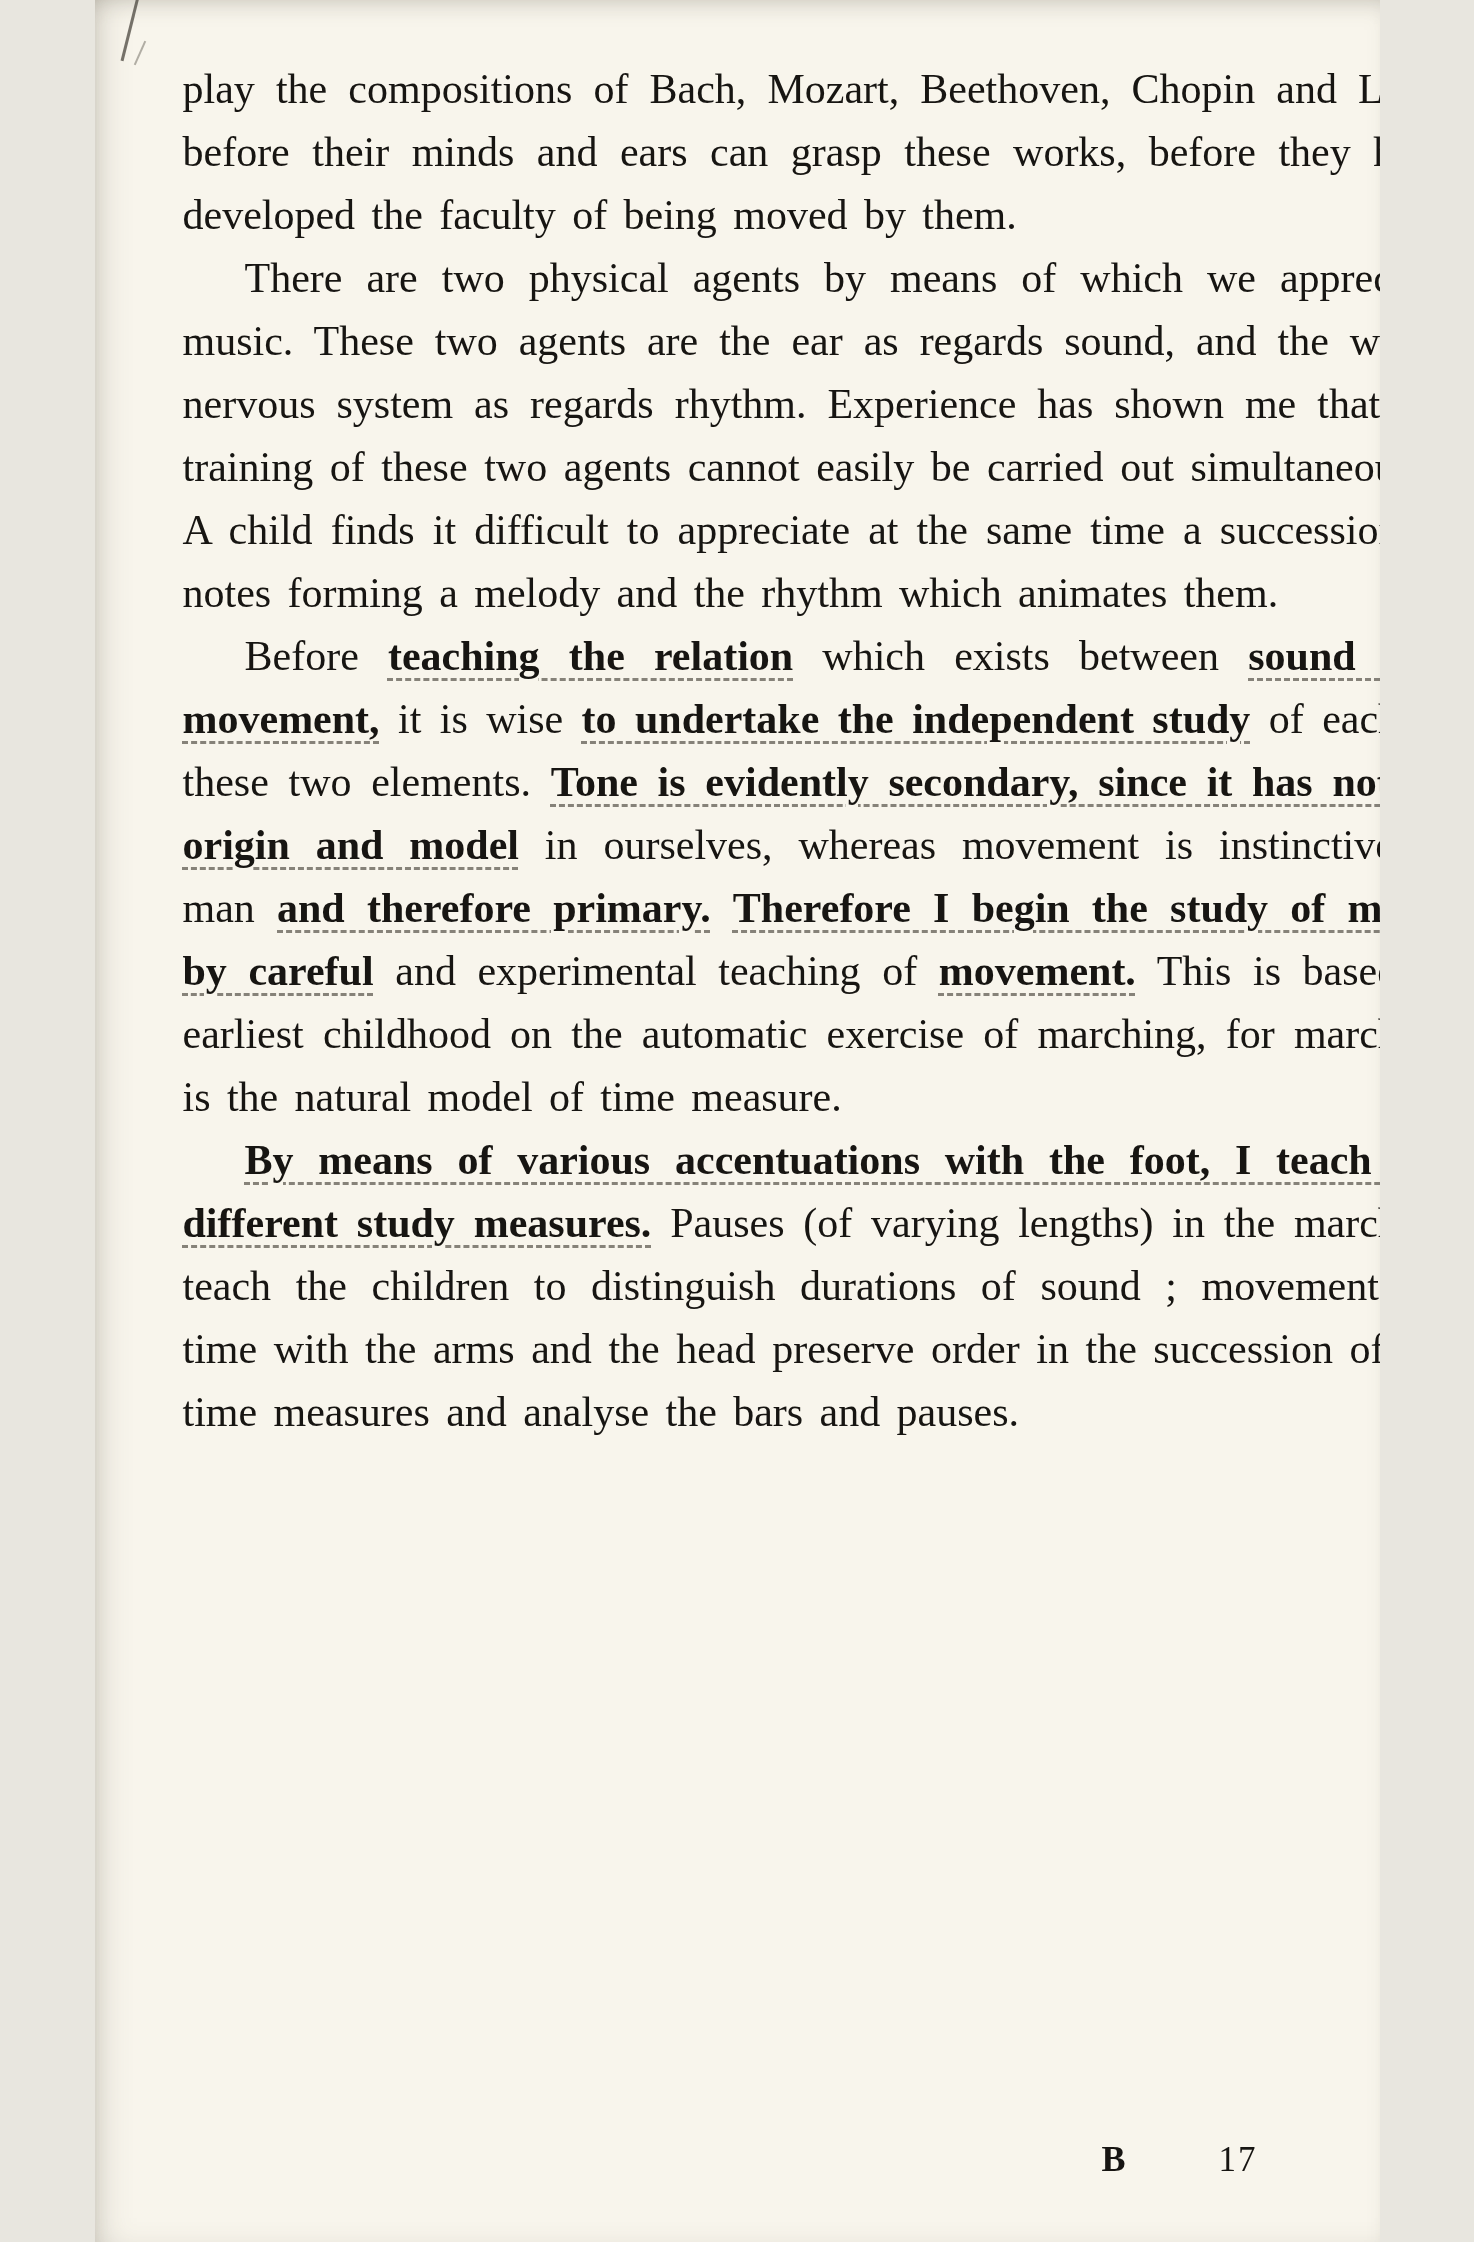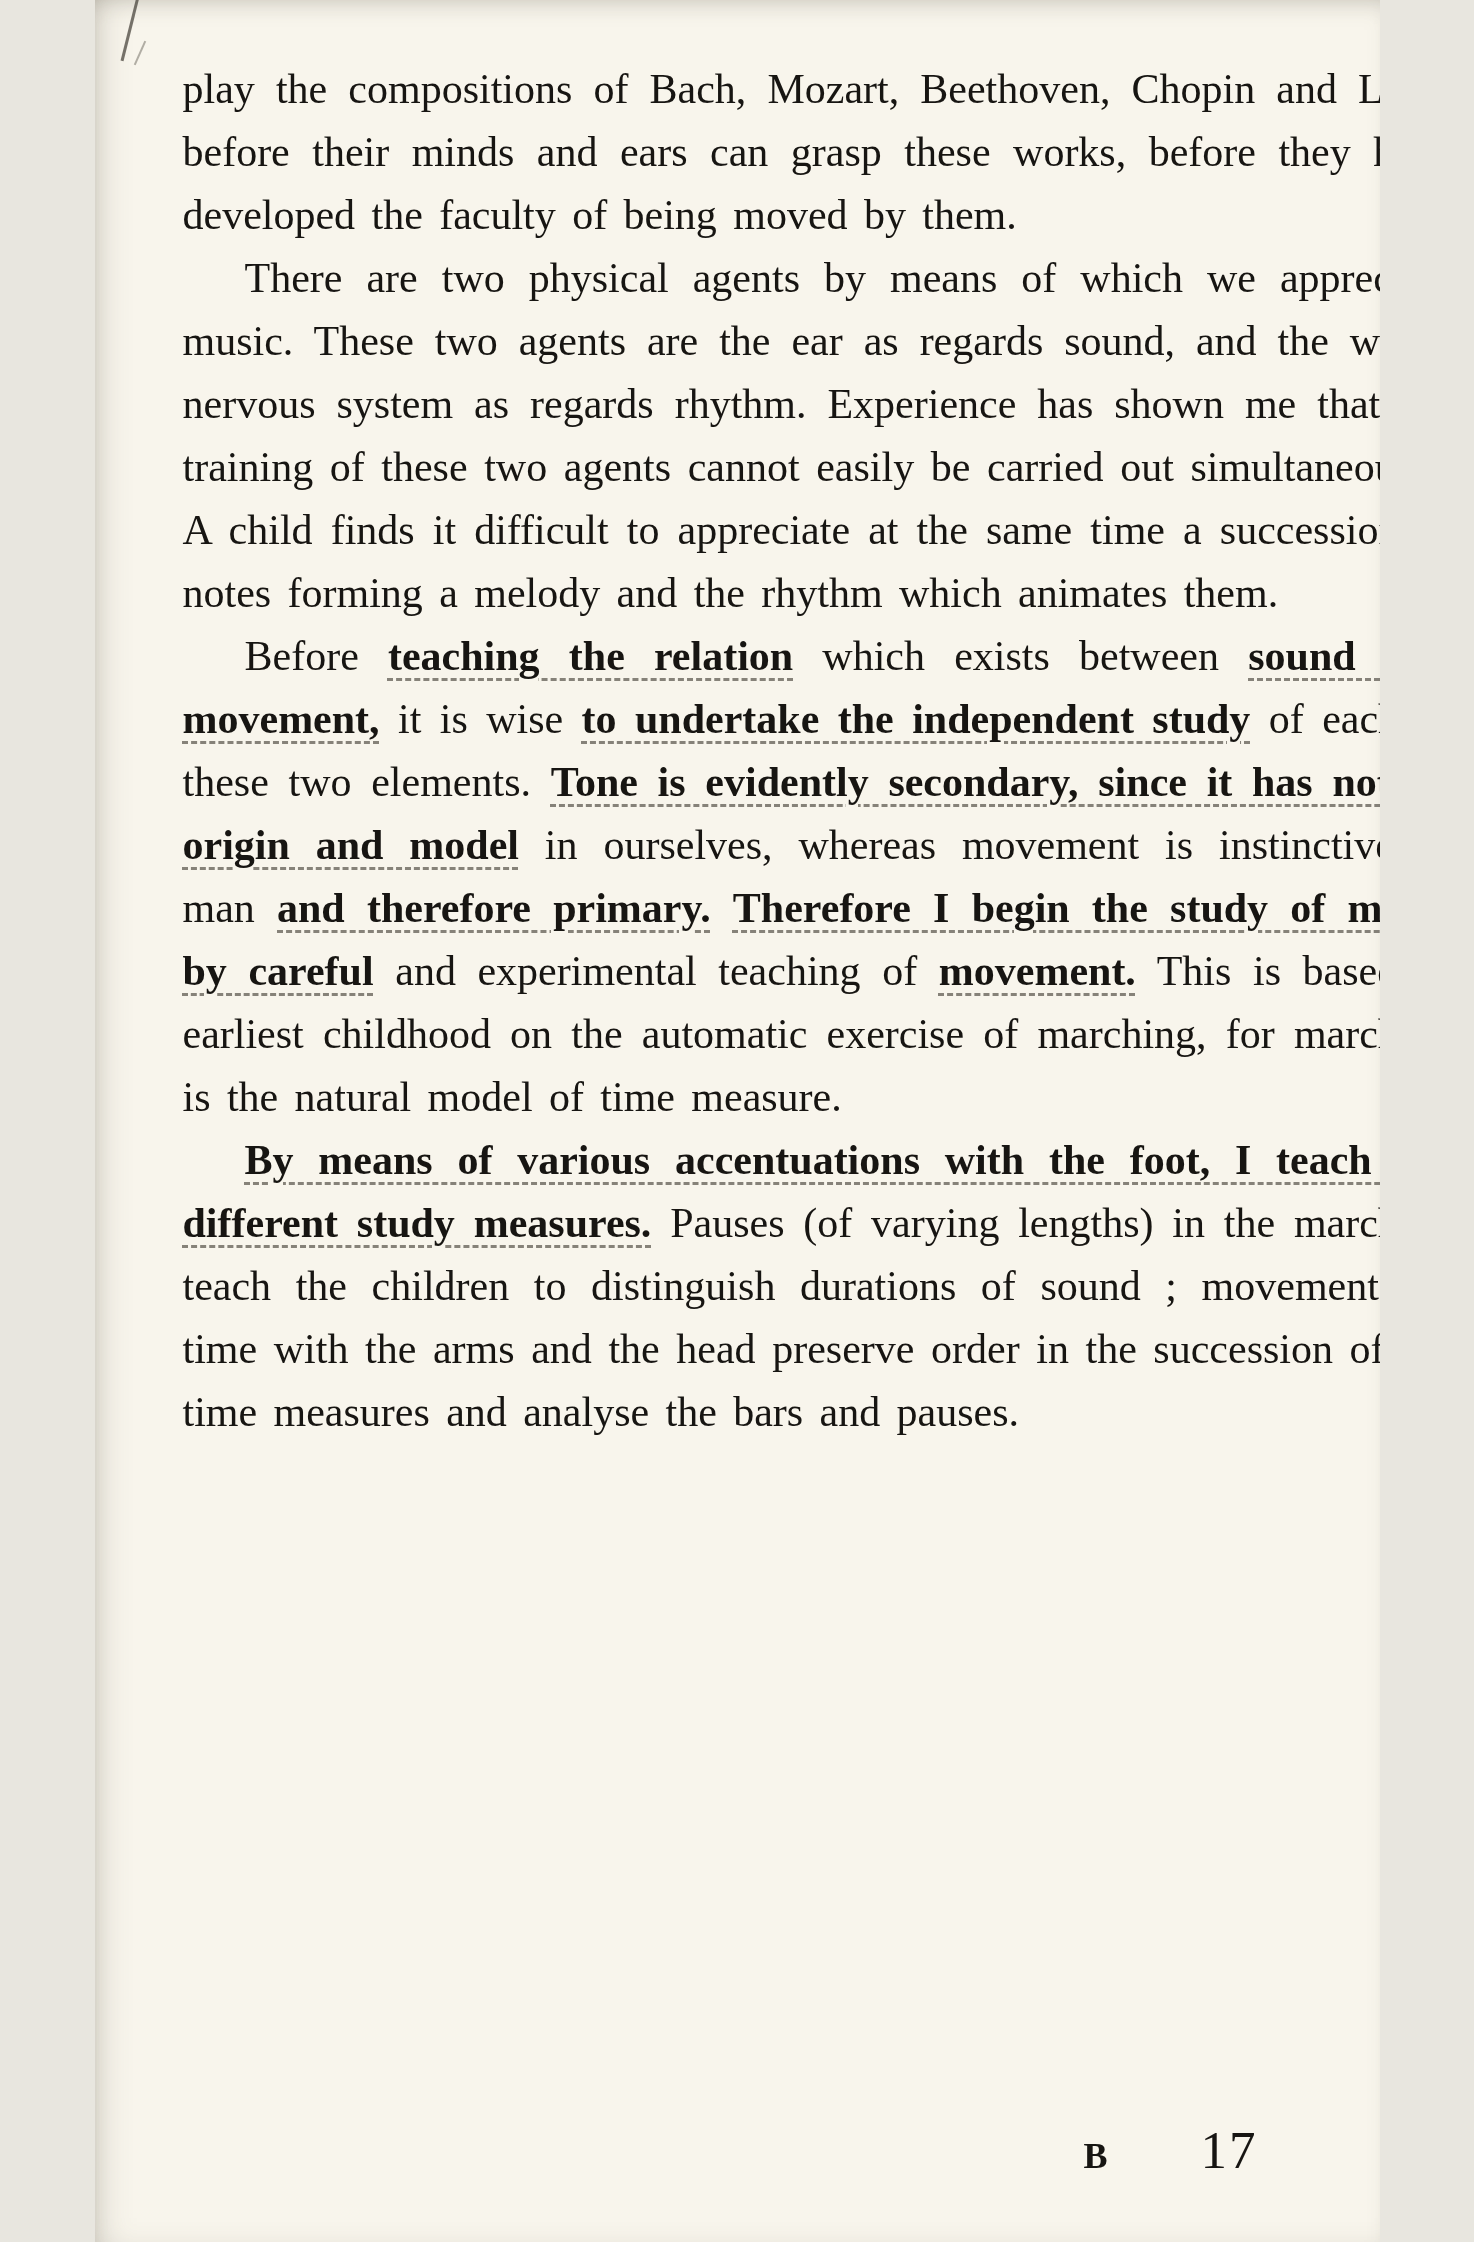--- a/index.html
+++ b/index.html
@@ -75,21 +75,21 @@
     align-items: baseline;
     gap: 92px;
     color: #171512;
   }
   .signature {
     font-size: 36px;
     font-weight: bold;
     letter-spacing: 1px;
   }
   .pagenum {
-    font-size: 53px;
+    font-size: 35px;
     letter-spacing: 2px;
     font-family: Liberation Serif, serif;
   }
 </style>
 </head>
 <body>
 
 <div class="page" style="background: rgb(248, 245, 236);">
   <div class="corner-mark"></div>
   <div class="corner-mark2"></div>

